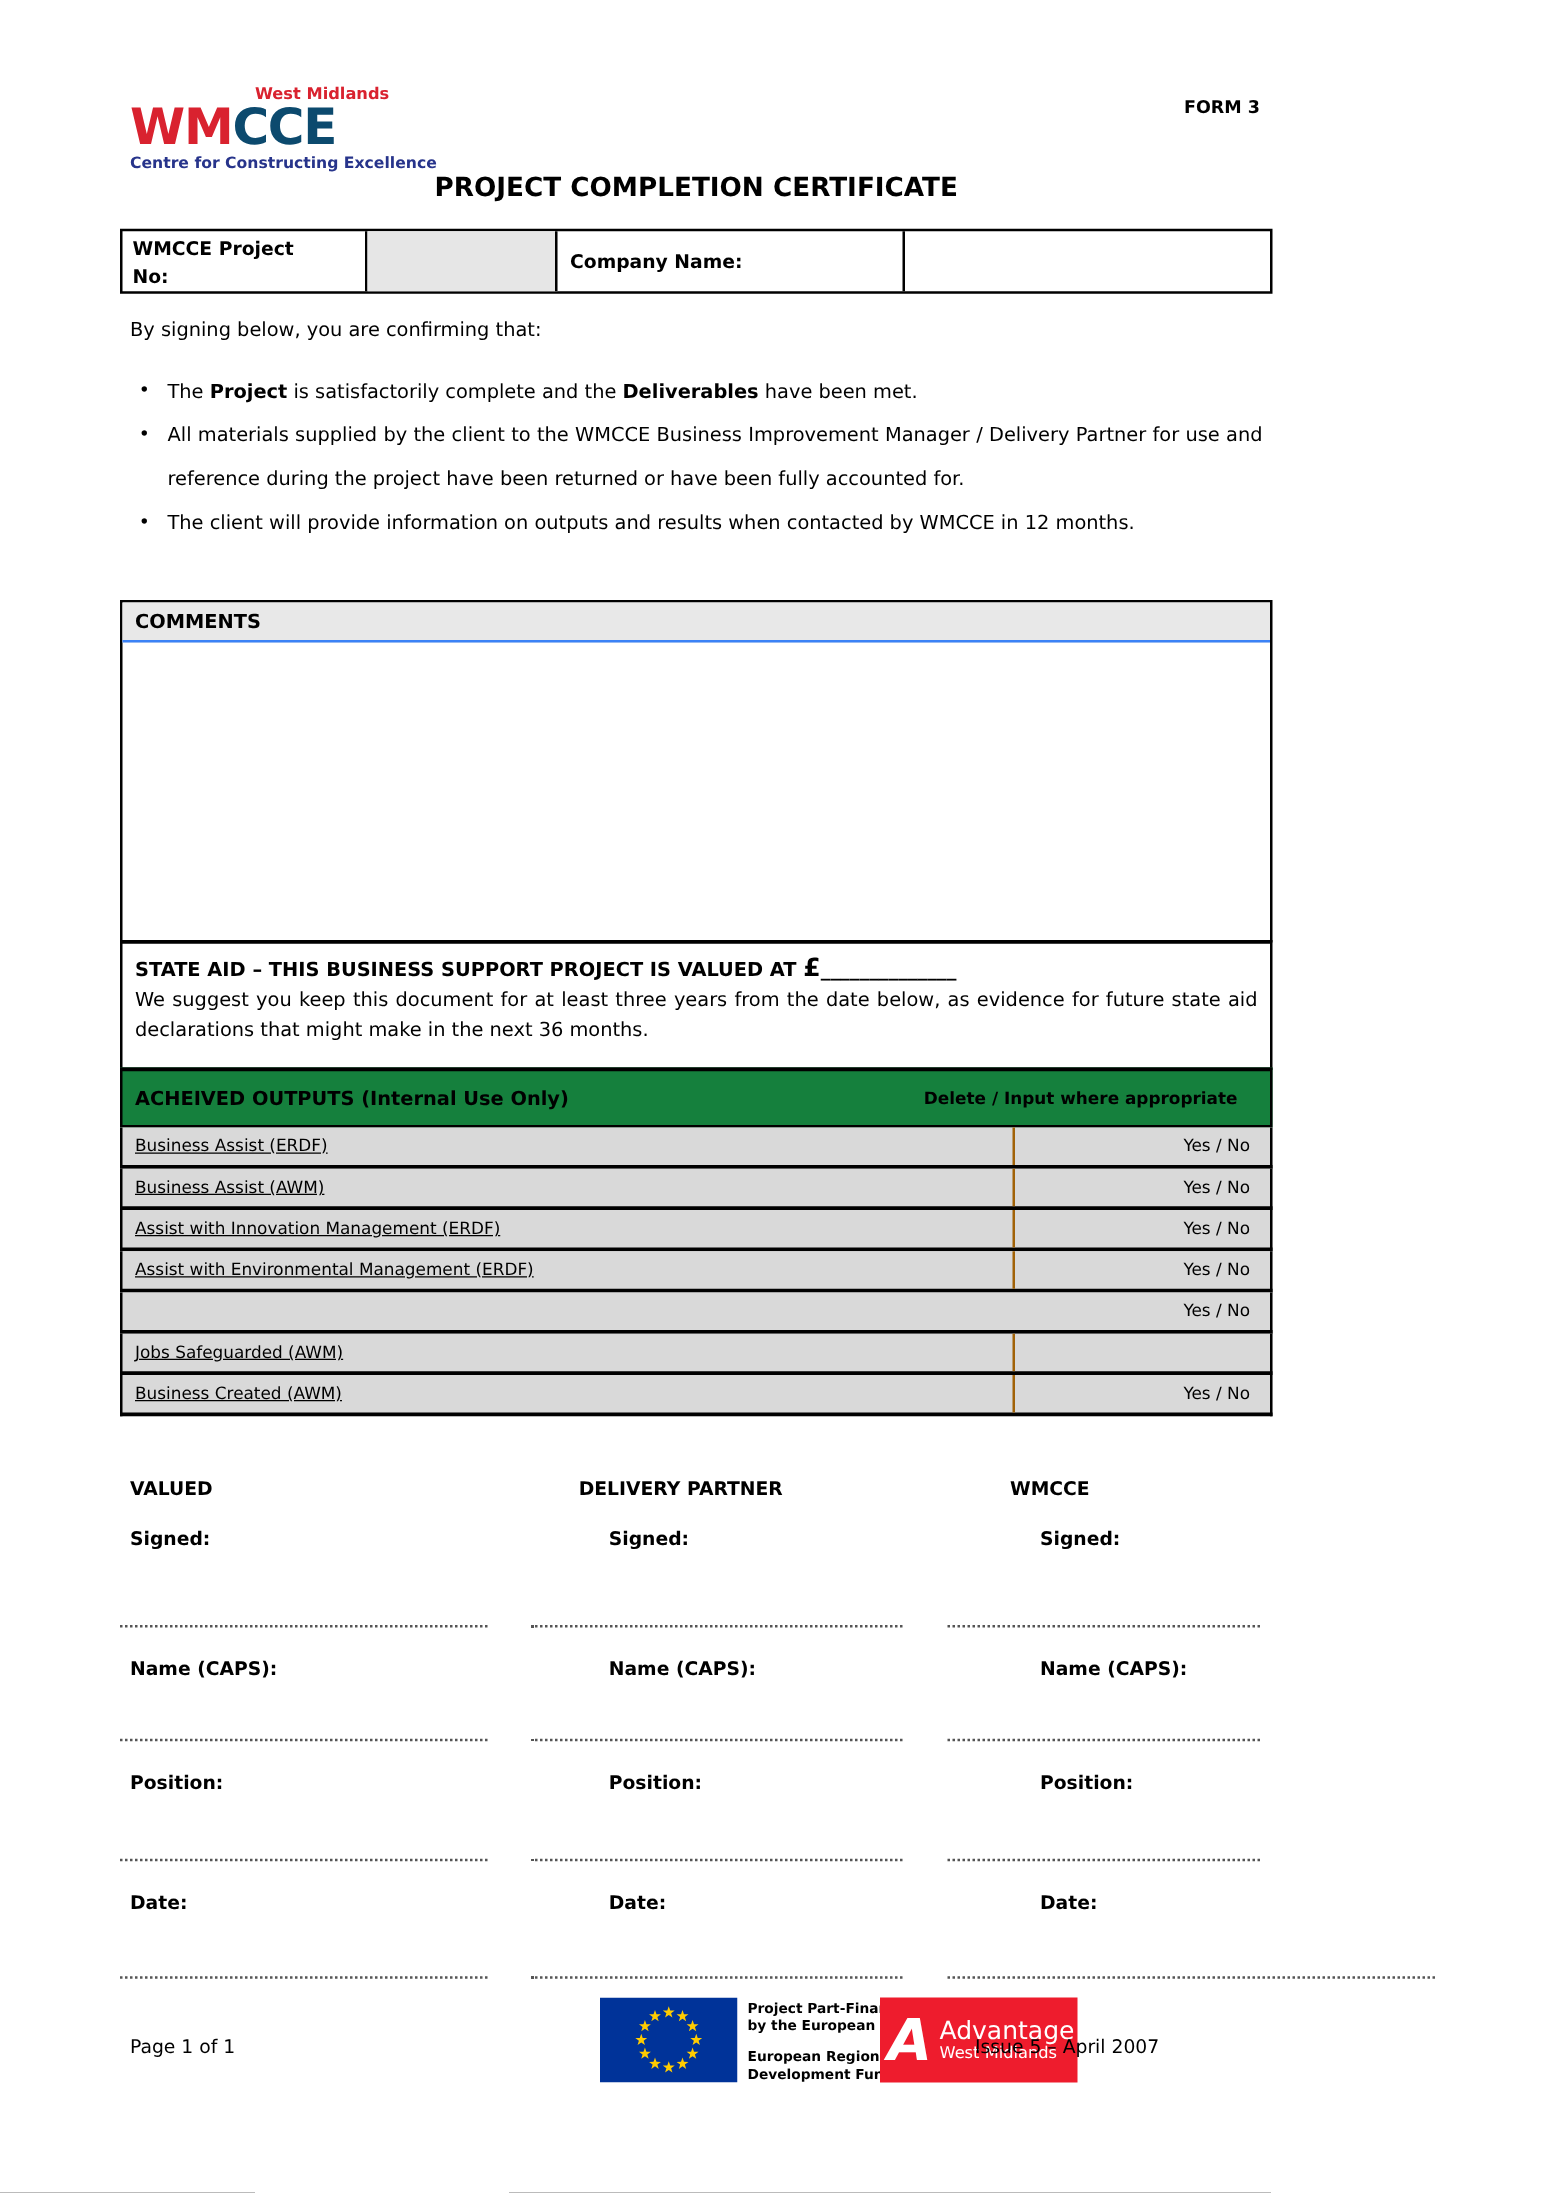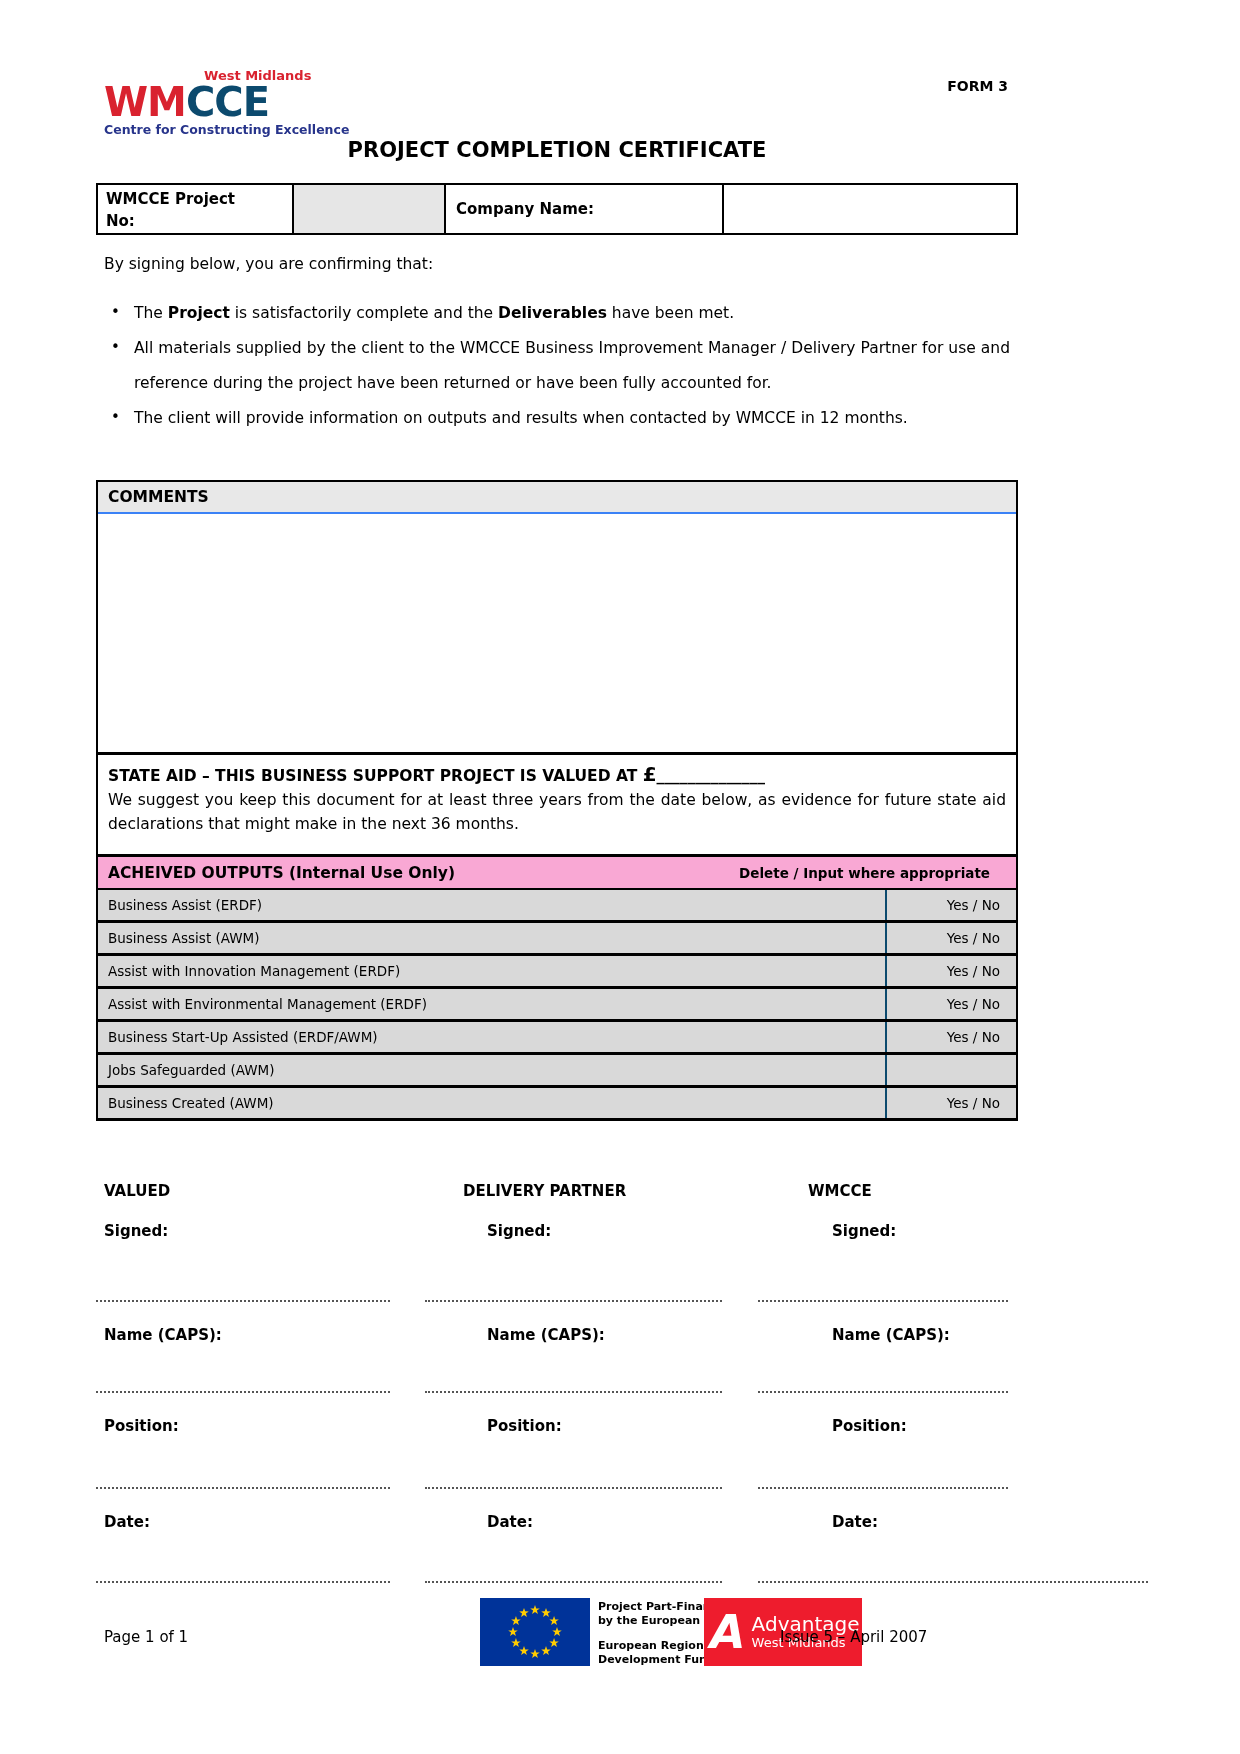--- a/index.html
+++ b/index.html
@@ -43,28 +43,28 @@
   .comments-body { flex:1; }
   
   .stateaid { position:absolute; top:752px; left:96px; width:922px; height:104px;
               border:2px solid #000; border-top-width:3px; padding:7px 10px; }
   .sa-line1 { font-size:15.5px; font-weight:bold; }
   .sa-pound { font-size:20px; }
   .sa-blank { font-weight:bold; }
   .sa-body  { font-size:15.5px; line-height:1.58; text-align:justify; margin-top:2px; }
   
   .outputs { position:absolute; top:854px; left:96px; width:922px; }
-  .out-head { display:flex; align-items:center; height:36px; background:#f9a8d4;
+  .out-head { display:flex; align-items:center; height:48px; background:#15803d;
               border:2px solid #000; border-top-width:3px; }
   .oh-left  { flex:1; font-size:15.5px; font-weight:bold; padding-left:10px; }
   .oh-right { font-size:13.5px; font-weight:bold; padding-right:26px; }
   .out-row { display:flex; height:33px; background:#d9d9d9;
              border-left:2px solid #000; border-right:2px solid #000; border-bottom:3px solid #000; }
-  .or-label { width:789px; border-right:2px solid #0c4a6e; font-size:13.5px;
-              display:flex; align-items:center; padding-left:10px; }
+  .or-label { width:714px; border-right:2px solid #a16207; font-size:13.5px;
+              display:flex; align-items:center; padding-left:10px;text-decoration:underline; }
   .or-value { flex:1; font-size:13.5px; display:flex; align-items:center;
               justify-content:flex-end; padding-right:16px; }
   
   .signatures { position:absolute; top:1182px; left:96px; width:1060px; }
   .sig-row { display:flex; }
   .sig-c { height:20px; font-size:15px; font-weight:bold; }
   .sig-c1 { width:294px; margin-right:35px; padding-left:8px; }
   .sig-c2 { width:297px; margin-right:36px; }
   .sig-c3 { width:250px; }
   .sig-head .sig-c2 { padding-left:38px; }
@@ -156,21 +156,20 @@
     </div>
     <div class="out-row">
       <div class="or-label">Assist with Innovation Management (ERDF)</div>
       <div class="or-value">Yes / No</div>
     </div>
     <div class="out-row">
       <div class="or-label">Assist with Environmental Management (ERDF)</div>
       <div class="or-value">Yes / No</div>
     </div>
     <div class="out-row">
-      <div class="or-label">Business Start-Up Assisted (ERDF/AWM)</div>
       <div class="or-value">Yes / No</div>
     </div>
     <div class="out-row">
       <div class="or-label">Jobs Safeguarded (AWM)</div>
       <div class="or-value"></div>
     </div>
     <div class="out-row">
       <div class="or-label">Business Created (AWM)</div>
       <div class="or-value">Yes / No</div>
     </div>

